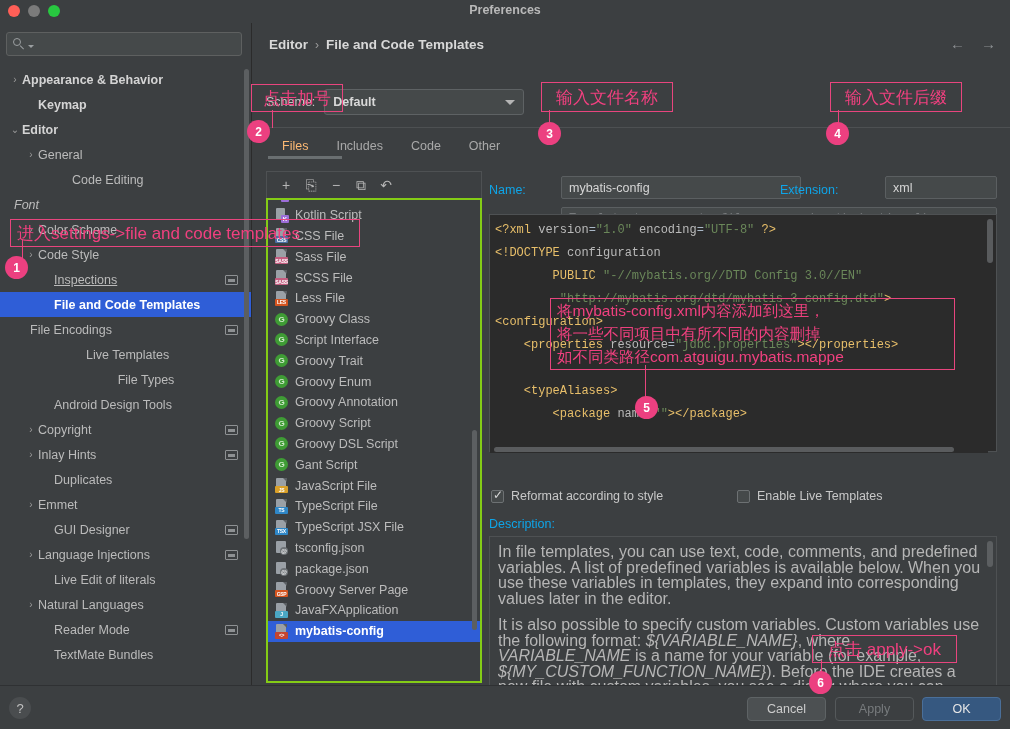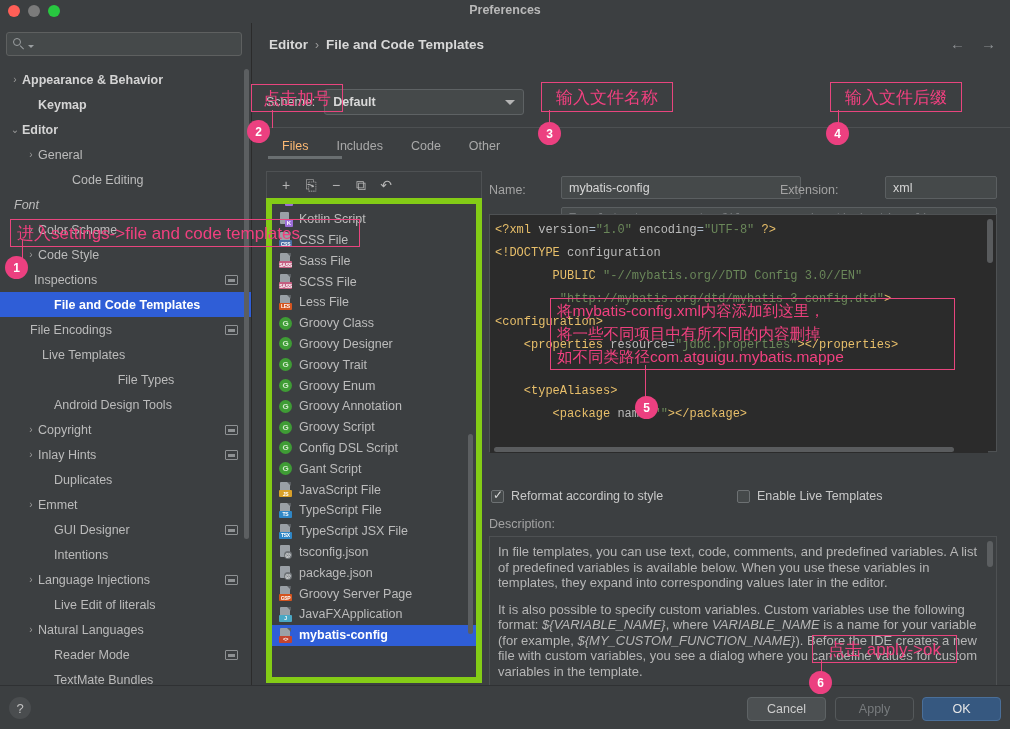--- a/index.html
+++ b/index.html
@@ -150,21 +150,21 @@
     position: absolute; left: 13px; top: 148px; width: 216px; height: 27px;
     background: #3c3f41; border: 1px solid #4e5153; border-bottom: none;
     display: flex; align-items: center; gap: 3px; padding-left: 8px;
   }
   .tb-icon {
     width: 22px; height: 22px; display: flex; align-items: center; justify-content: center;
     color: #b6b6b6; font-size: 14px;
   }
   .list-box {
     position: absolute; left: 13px; top: 175px; width: 216px; height: 485px;
-    background: #3c3f41; border: 6px solid #84cc16; overflow: hidden;
+    background: #3c3f41; border: 2px solid #84cc16; overflow: hidden;
   }
   .list-inner { position: absolute; left: 0; top: -16px; width: 216px; }
   .list-row {
     height: 20.8px; display: flex; align-items: center; gap: 7px;
     padding-left: 7px; color: #bcbcbc; font-size: 12.5px; white-space: nowrap;
   }
   .list-row.selected { background: #2f5ed7; }
   .list-row.selected .txt { color: #fff; font-weight: bold; }
   .ficon { width: 13px; height: 15px; position: relative; flex: none; }
   .ficon .sheet {
@@ -207,21 +207,21 @@
     position: absolute; right: 0px; bottom: 0px; width: 8px; height: 8px;
     border-radius: 50%; background: #6f7478; color: #fff; font-size: 6px;
     display: flex; align-items: center; justify-content: center;
   }
   .list-scroll {
     position: absolute; right: 3px; top: 230px; width: 5px; height: 200px;
     background: #5c5f61; border-radius: 3px;
   }
 
   
-  .form-label { position: absolute; font-size: 12.5px; color: #a3a3a3; }
+  .form-label { position: absolute; font-size: 12.5px; color: #0ea5e9; }
   .field {
     position: absolute; height: 23px; background: #45494a;
     border: 1px solid #5b5f61; border-radius: 2px;
     display: flex; align-items: center; padding: 0 7px;
     color: #d6d6d6; font-size: 12.5px;
   }
   .field.mono { font-family: "Liberation Mono", monospace; color: #76797b; font-size: 12px; }
 
   .code-box {
     position: absolute; left: 489px; top: 214px; width: 508px; height: 238px;
@@ -259,21 +259,21 @@
     content: "✓"; position: absolute; left: 1px; top: -3px;
     color: #d6d6d6; font-size: 12px;
   }
   .checkrow .ctext { font-size: 12.5px; color: #c8c8c8; }
 
   .desc-box {
     position: absolute; left: 489px; top: 513px; width: 508px; height: 160px;
     background: #3c3f41; border: 1px solid #4e5153; overflow: hidden;
   }
   .desc-box p {
-    margin: 0 0 11px 0; color: #b6b6b6; font-size: 13px; line-height: 15.5px;
+    margin: 0 0 11px 0; color: #b6b6b6; font-size: 16px; line-height: 15.5px;
     padding: 0 10px 0 8px;
   }
   .desc-box p:first-child { margin-top: 7px; }
   .desc-box em { font-style: italic; }
   .desc-vscroll {
     position: absolute; right: 3px; top: 4px; width: 6px; height: 26px;
     background: #5c5f61; border-radius: 3px;
   }
 
   
@@ -341,35 +341,35 @@
           <span class="lbl">Font</span>
         </div>
         <div class="tree-item" style="padding-left: 24px;">
           <span class="arrow">›</span>
           <span class="lbl">Color Scheme</span>
         </div>
         <div class="tree-item" style="padding-left: 24px;">
           <span class="arrow">›</span>
           <span class="lbl">Code Style</span>
         </div>
-        <div class="tree-item" style="padding-left: 20px;">
+        <div class="tree-item" style="padding-left: 40px; text-decoration: underline;">
           <span class="arrow"></span>
           <span class="lbl">Inspections</span>
           <span class="badge-mini"></span>
         </div>
         <div class="tree-item selected" style="padding-left: 40px;">
           <span class="arrow"></span>
           <span class="lbl">File and Code Templates</span>
         </div>
         <div class="tree-item" style="padding-left: 16px;">
           <span class="arrow"></span>
           <span class="lbl">File Encodings</span>
           <span class="badge-mini"></span>
         </div>
-        <div class="tree-item" style="padding-left: 28px;">
+        <div class="tree-item" style="padding-left: 28px; margin-left: 44px;">
           <span class="arrow"></span>
           <span class="lbl">Live Templates</span>
         </div>
         <div class="tree-item" style="padding-left: 40px; text-align: center;">
           <span class="arrow"></span>
           <span class="lbl">File Types</span>
         </div>
         <div class="tree-item" style="padding-left: 40px;">
           <span class="arrow"></span>
           <span class="lbl">Android Design Tools</span>
@@ -389,24 +389,20 @@
           <span class="lbl">Duplicates</span>
         </div>
         <div class="tree-item" style="padding-left: 24px;">
           <span class="arrow">›</span>
           <span class="lbl">Emmet</span>
         </div>
         <div class="tree-item" style="padding-left: 40px;">
           <span class="arrow"></span>
           <span class="lbl">GUI Designer</span>
           <span class="badge-mini"></span>
-        </div>
-        <div class="tree-item" style="padding-left: 40px;">
-          <span class="arrow"></span>
-          <span class="lbl">Intentions</span>
         </div>
         <div class="tree-item" style="padding-left: 24px;">
           <span class="arrow">›</span>
           <span class="lbl">Language Injections</span>
           <span class="badge-mini"></span>
         </div>
         <div class="tree-item" style="padding-left: 40px;">
           <span class="arrow"></span>
           <span class="lbl">Live Edit of literals</span>
         </div>
@@ -512,41 +508,41 @@
               <span class="tag" style="background:#d4541f">LES</span>
             </span>
             <span class="txt">Less File</span>
           </div>
           <div class="list-row">
             <span class="gicon">G</span>
             <span class="txt">Groovy Class</span>
           </div>
           <div class="list-row">
             <span class="gicon">G</span>
-            <span class="txt">Groovy Designer</span>
+            <span class="txt">Script Interface</span>
           </div>
           <div class="list-row">
             <span class="gicon">G</span>
             <span class="txt">Groovy Trait</span>
           </div>
           <div class="list-row">
             <span class="gicon">G</span>
             <span class="txt">Groovy Enum</span>
           </div>
           <div class="list-row">
             <span class="gicon">G</span>
             <span class="txt">Groovy Annotation</span>
           </div>
           <div class="list-row">
             <span class="gicon">G</span>
             <span class="txt">Groovy Script</span>
           </div>
           <div class="list-row">
             <span class="gicon">G</span>
-            <span class="txt">Config DSL Script</span>
+            <span class="txt">Groovy DSL Script</span>
           </div>
           <div class="list-row">
             <span class="gicon">G</span>
             <span class="txt">Gant Script</span>
           </div>
           <div class="list-row">
             <span class="ficon">
               <span class="sheet"></span>
               <span class="fold"></span>
               <span class="tag" style="background:#d9a029">JS</span>

